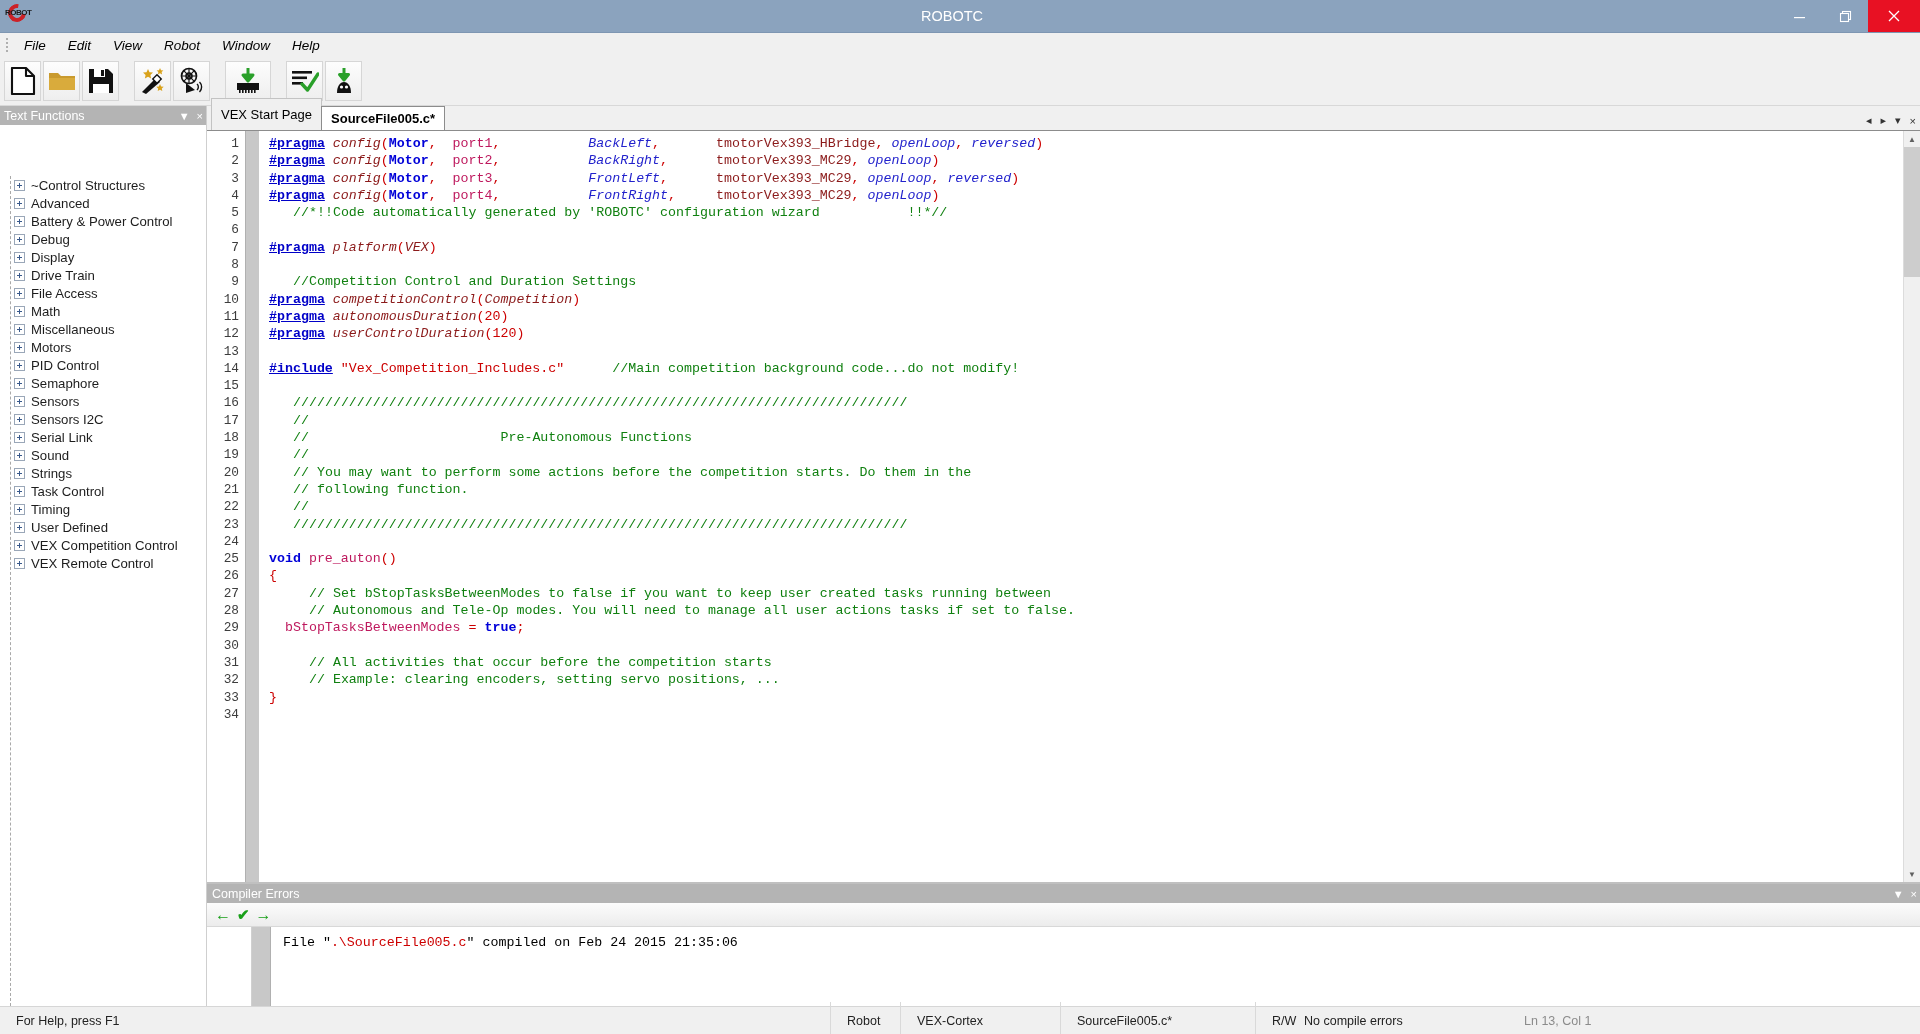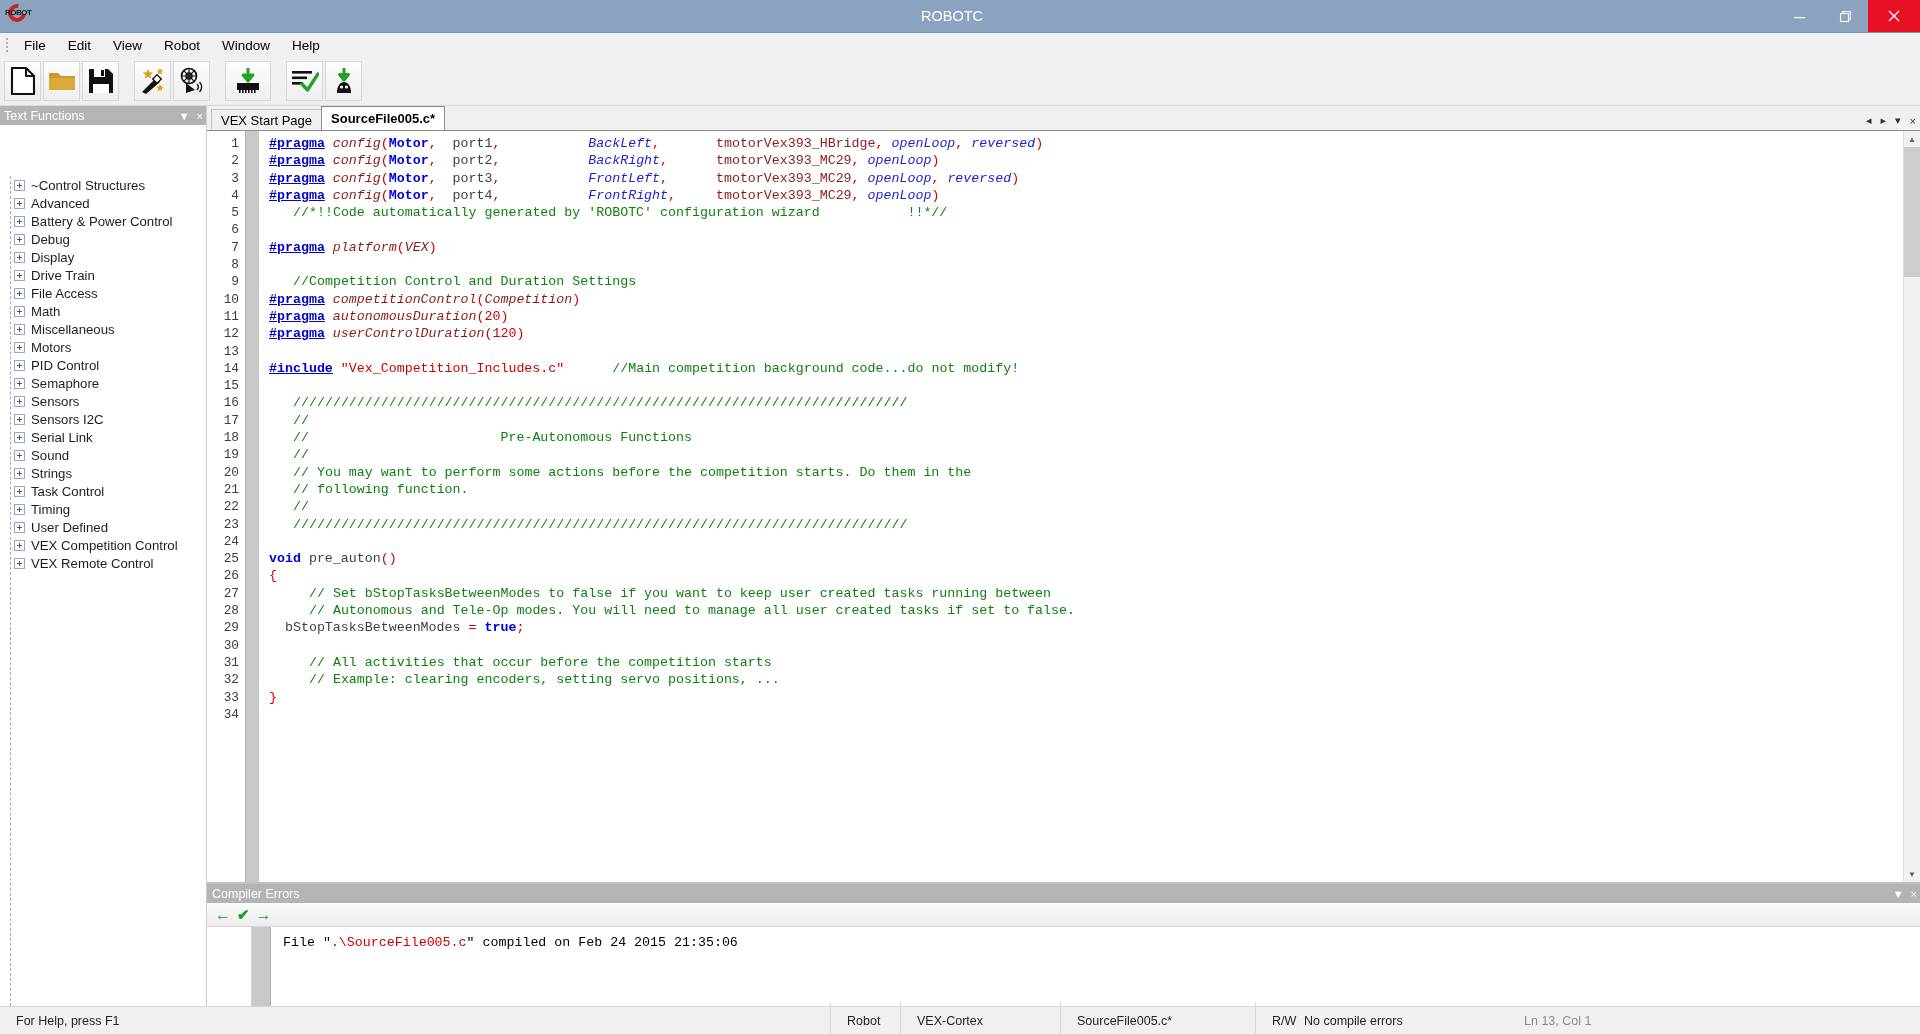--- a/index.html
+++ b/index.html
@@ -89,20 +89,21 @@
     gap: 2px;
     margin-right: 2px;
   }
   .menu-grip i { width: 2px; height: 2px; background: #9a9a9a; display: block; border-radius: 50%; }
   .menu-item {
     padding: 3px 11px;
     font-size: 13.5px;
     color: #000000;
     font-family: "Liberation Sans", sans-serif;
     cursor: default;
+    font-style: italic;
   }
 
   
   .toolbar {
     height: 48px;
     background: #f0f0f0;
     display: flex;
     align-items: center;
     flex: 0 0 48px;
     padding-left: 4px;
@@ -216,21 +217,21 @@
   .tabstrip {
     height: 24px;
     flex: 0 0 24px;
     background: #f0f0f0;
     display: flex;
     align-items: flex-end;
     position: relative;
     border-bottom: 1px solid #8c8c8c;
   }
   .tab {
-    height: 21px;
+    height: 32px;
     display: flex; align-items: center;
     padding: 0 9px;
     font-size: 13px;
     color: #000;
     background: #f0f0f0;
     border: 1px solid #c3c3c3;
     border-bottom: none;
     margin-right: -1px;
     box-sizing: border-box;
     font-family: "Liberation Sans", sans-serif;
@@ -304,21 +305,21 @@
     color: #000000;
   }
   .k-pragma { color: #0000c8; font-weight: bold; text-decoration: underline; }
   .k-kw { color: #0000d8; font-weight: bold; }
   .k-italic-blue { color: #2222cc; font-style: italic; }
   .k-type { color: #8b1a1a; }
   .k-type-i { color: #8b1a1a; font-style: italic; }
   .k-punct { color: #cc0000; }
   .k-cmt { color: #108010; margin-left: 24px; }
   .k-str { color: #cc0000; }
-  .k-plain { color: #404040; }
+  .k-plain { color: #be185d; }
 
   
   .vscroll {
     width: 16px; flex: 0 0 16px;
     background: #f0f0f0;
     border-left: 1px solid #dcdcdc;
     display: flex; flex-direction: column;
     justify-content: space-between;
     align-items: center;
   }
@@ -734,21 +735,21 @@
               <div class="codeline"><span class="k-cmt">//                        Pre-Autonomous Functions</span></div>
               <div class="codeline"><span class="k-cmt">//</span></div>
               <div class="codeline"><span class="k-cmt">// You may want to perform some actions before the competition starts. Do them in the</span></div>
               <div class="codeline"><span class="k-cmt">// following function.</span></div>
               <div class="codeline"><span class="k-cmt">//</span></div>
               <div class="codeline"><span class="k-cmt">/////////////////////////////////////////////////////////////////////////////</span></div>
               <div class="codeline">&nbsp;</div>
               <div class="codeline"><span class="k-kw">void</span> <span class="k-plain">pre_auton</span><span class="k-punct">()</span></div>
               <div class="codeline"><span class="k-punct">{</span></div>
               <div class="codeline"><span class="k-cmt">  // Set bStopTasksBetweenModes to false if you want to keep user created tasks running between</span></div>
-              <div class="codeline"><span class="k-cmt">  // Autonomous and Tele-Op modes. You will need to manage all user created tasks if set to false.</span></div>
+              <div class="codeline"><span class="k-cmt">  // Autonomous and Tele-Op modes. You will need to manage all user actions tasks if set to false.</span></div>
               <div class="codeline">&nbsp;&nbsp;<span class="k-plain">bStopTasksBetweenModes</span> <span class="k-punct">=</span> <span class="k-kw">true</span><span class="k-punct">;</span></div>
               <div class="codeline">&nbsp;</div>
               <div class="codeline"><span class="k-cmt">  // All activities that occur before the competition starts</span></div>
               <div class="codeline"><span class="k-cmt">  // Example: clearing encoders, setting servo positions, ...</span></div>
               <div class="codeline"><span class="k-punct">}</span></div>
               <div class="codeline">&nbsp;</div>
             </div>
         </div>
         <div class="vscroll">
           <div class="sb-arrow">▲</div>

